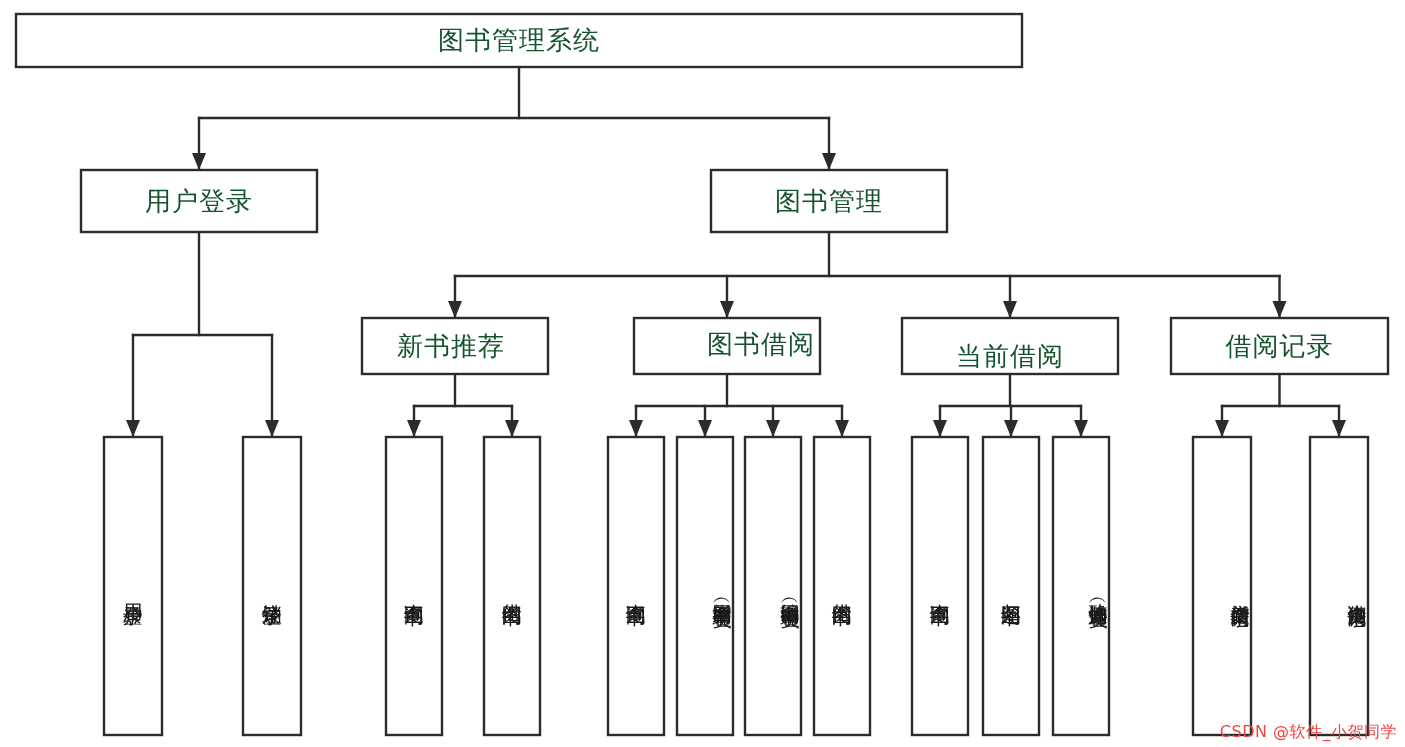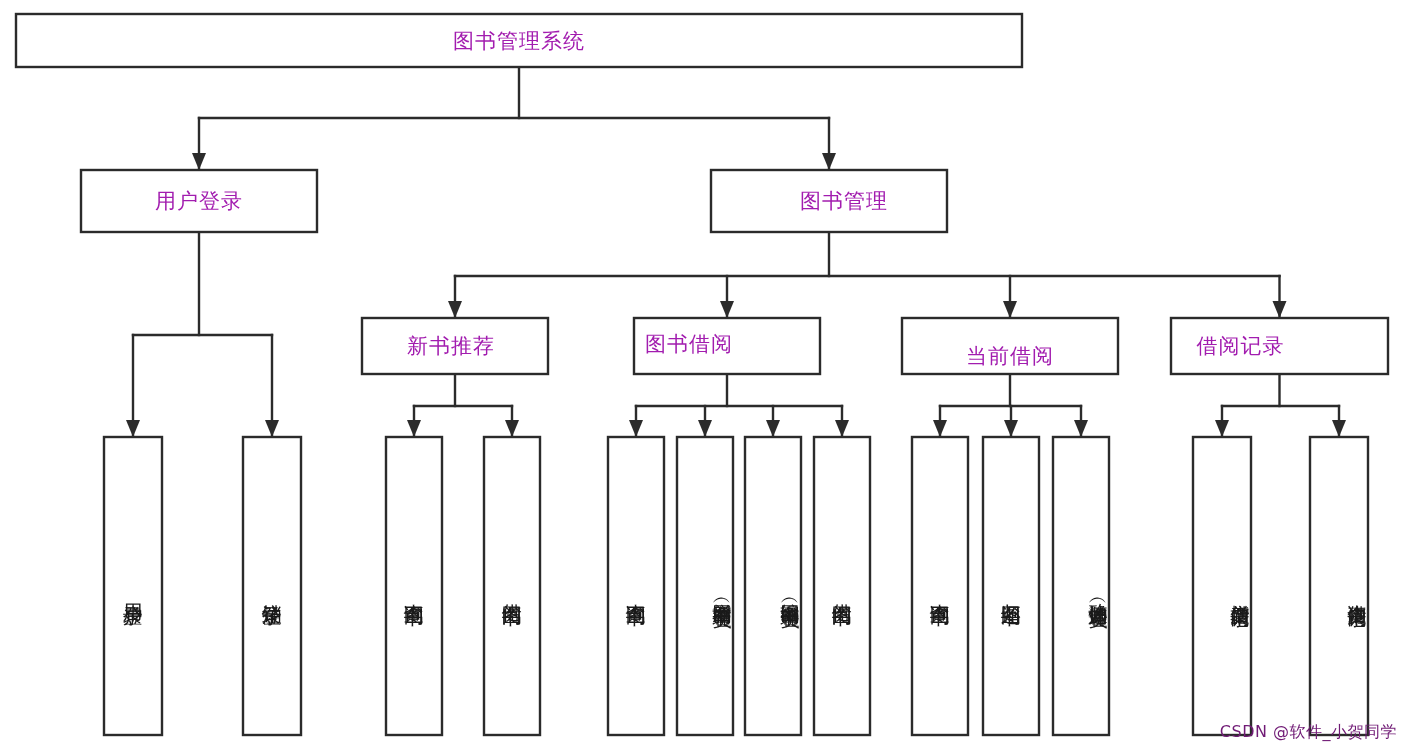--- a/index.html
+++ b/index.html
@@ -25,27 +25,27 @@
     font-size:20px;line-height:1.12;color:#1a1a1a;
     letter-spacing:1px;
     display:flex;align-items:flex-start;justify-content:center;
     white-space:nowrap;
     pointer-events:none;
   }
   .box-label-abs{
     position:absolute;
     display:flex;align-items:center;justify-content:center;
     font-family:Liberation Sans, sans-serif;
-    font-size:21px;color:#a21caf;letter-spacing:1px;
+    font-size:26px;color:#14532d;letter-spacing:1px;
     pointer-events:none;
   }
   #watermark{
     position:absolute;right:8px;bottom:4px;
     font-family:"DejaVu Sans","Liberation Sans",sans-serif;
-    font-size:16px;color:#701a75;letter-spacing:0.5px;
+    font-size:16px;color:#ef4444;letter-spacing:0.5px;
     user-select:none;
   }
 </style>
 </head>
 <body>
 
 <div id="diagram-root">
 
   <svg id="tree-svg" viewBox="0 0 1405 747" xmlns="http://www.w3.org/2000/svg">
     <g id="edges-layer">
@@ -122,25 +122,25 @@
         <rect x="983" y="437" width="56" height="298" class="node-box"></rect>
         <rect x="1053" y="437" width="56" height="298" class="node-box"></rect>
         <rect x="1193" y="437" width="58" height="298" class="node-box"></rect>
         <rect x="1310" y="437" width="58" height="298" class="node-box"></rect>
       </g>
   </svg>
 
   <div id="labels-layer">
       <div class="box-label-abs" style="left: 16px; top: 14px; width: 1006px; height: 53px;">图书管理系统</div>
       <div class="box-label-abs" style="left: 81px; top: 170px; width: 236px; height: 62px;">用户登录</div>
-      <div class="box-label-abs" style="left: 726px; top: 170px; width: 236px; height: 62px;">图书管理</div>
+      <div class="box-label-abs" style="left: 711px; top: 170px; width: 236px; height: 62px;">图书管理</div>
       <div class="box-label-abs" style="left: 362px; top: 318px; width: 178px; height: 56px;">新书推荐</div>
-      <div class="box-label-abs" style="left: 596px; top: 318px; width: 186px; height: 52px;">图书借阅</div>
+      <div class="box-label-abs" style="left: 634px; top: 318px; width: 186px; height: 52px; padding-left: 34px;">图书借阅</div>
       <div class="box-label-abs" style="left: 902px; top: 328px; width: 216px; height: 56px;">当前借阅</div>
-      <div class="box-label-abs" style="left: 1132px; top: 318px; width: 217px; height: 56px; border-radius: 16px;">借阅记录</div>
+      <div class="box-label-abs" style="left: 1171px; top: 318px; width: 217px; height: 56px; border-radius: 16px;">借阅记录</div>
       <div class="leaf-label-wrap" style="left: 104px; top: 451px; width: 58px; height: 278px; align-items: center;">用户登录</div>
       <div class="leaf-label-wrap" style="left: 243px; top: 451px; width: 58px; height: 278px; align-items: center;">注销登录</div>
       <div class="leaf-label-wrap" style="left: 386px; top: 451px; width: 56px; height: 278px; align-items: center;">查询图书</div>
       <div class="leaf-label-wrap" style="left: 484px; top: 451px; width: 56px; height: 278px; align-items: center;">借阅图书</div>
       <div class="leaf-label-wrap" style="left: 608px; top: 451px; width: 56px; height: 278px; align-items: center;">查询图书</div>
       <div class="leaf-label-wrap" style="left: 677px; top: 451px; width: 56px; height: 278px; font-size: 19px; padding-top: 2px;">新增图书（管理员）</div>
       <div class="leaf-label-wrap" style="left: 745px; top: 451px; width: 56px; height: 278px; font-size: 19px; padding-top: 2px;">编辑图书（管理员）</div>
       <div class="leaf-label-wrap" style="left: 814px; top: 451px; width: 56px; height: 278px; align-items: center;">借阅图书</div>
       <div class="leaf-label-wrap" style="left: 912px; top: 451px; width: 56px; height: 278px; align-items: center;">查询图书</div>
       <div class="leaf-label-wrap" style="left: 983px; top: 451px; width: 56px; height: 278px; align-items: center;">归还图书</div>

